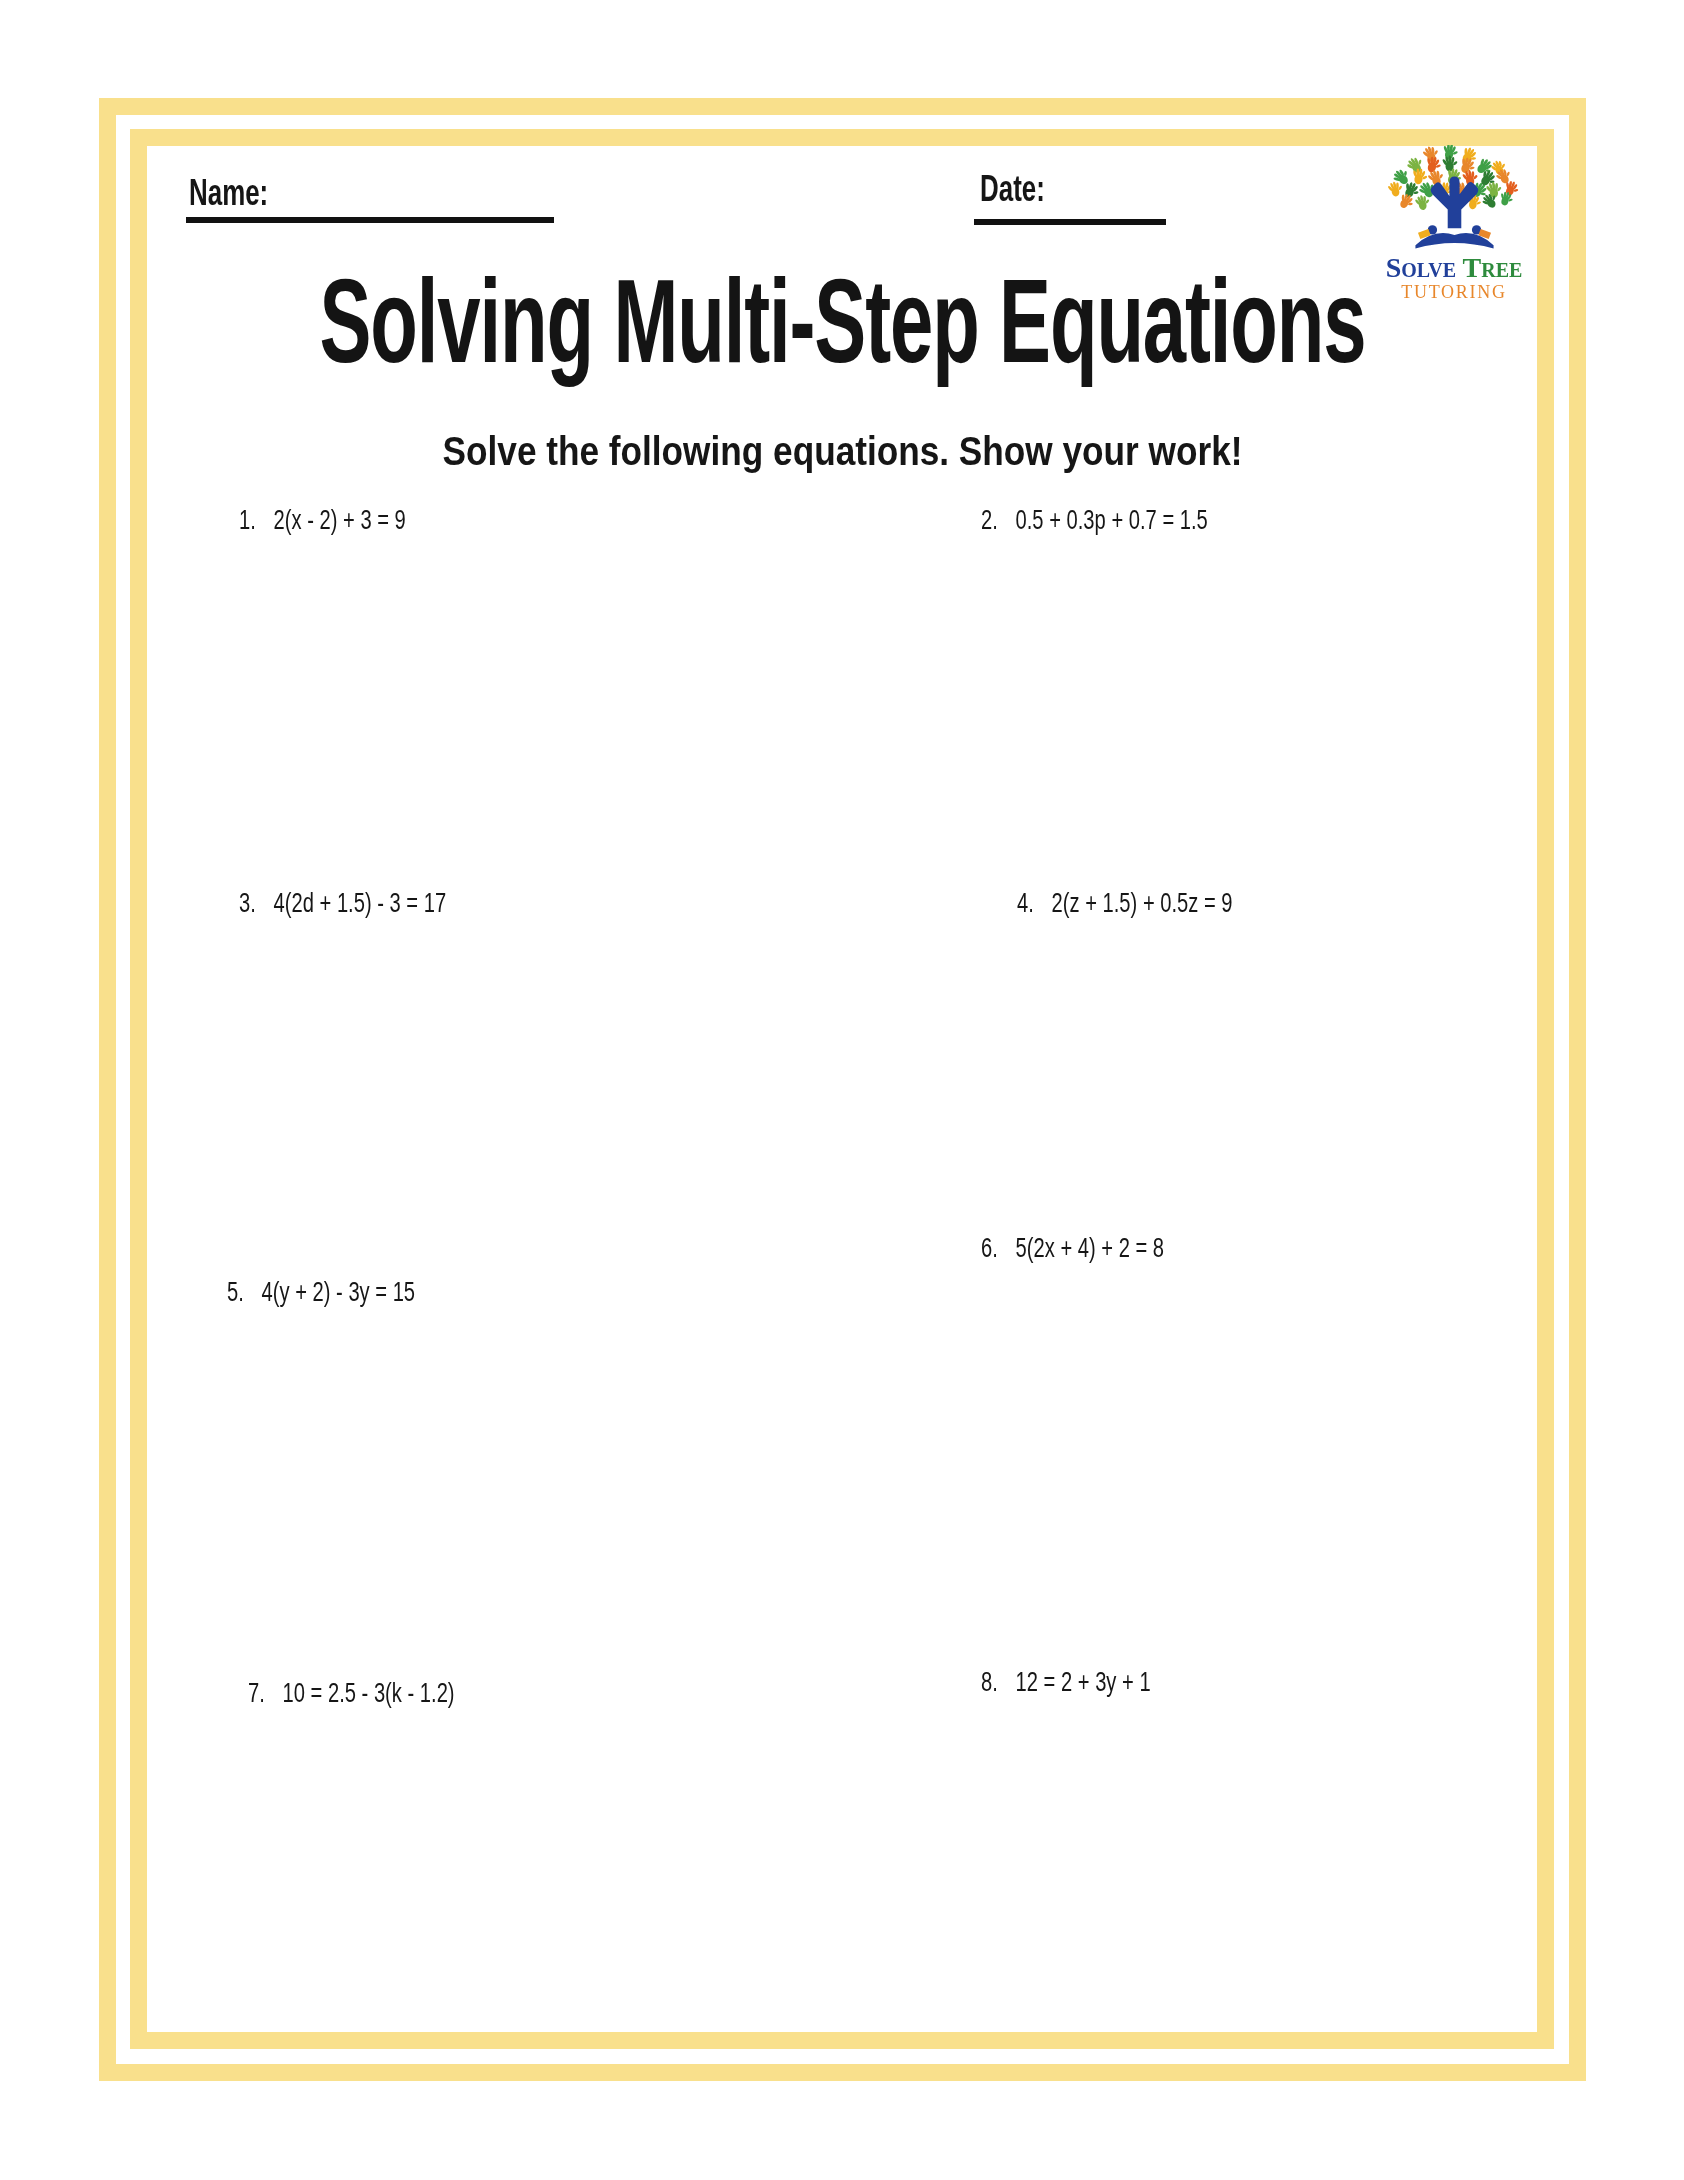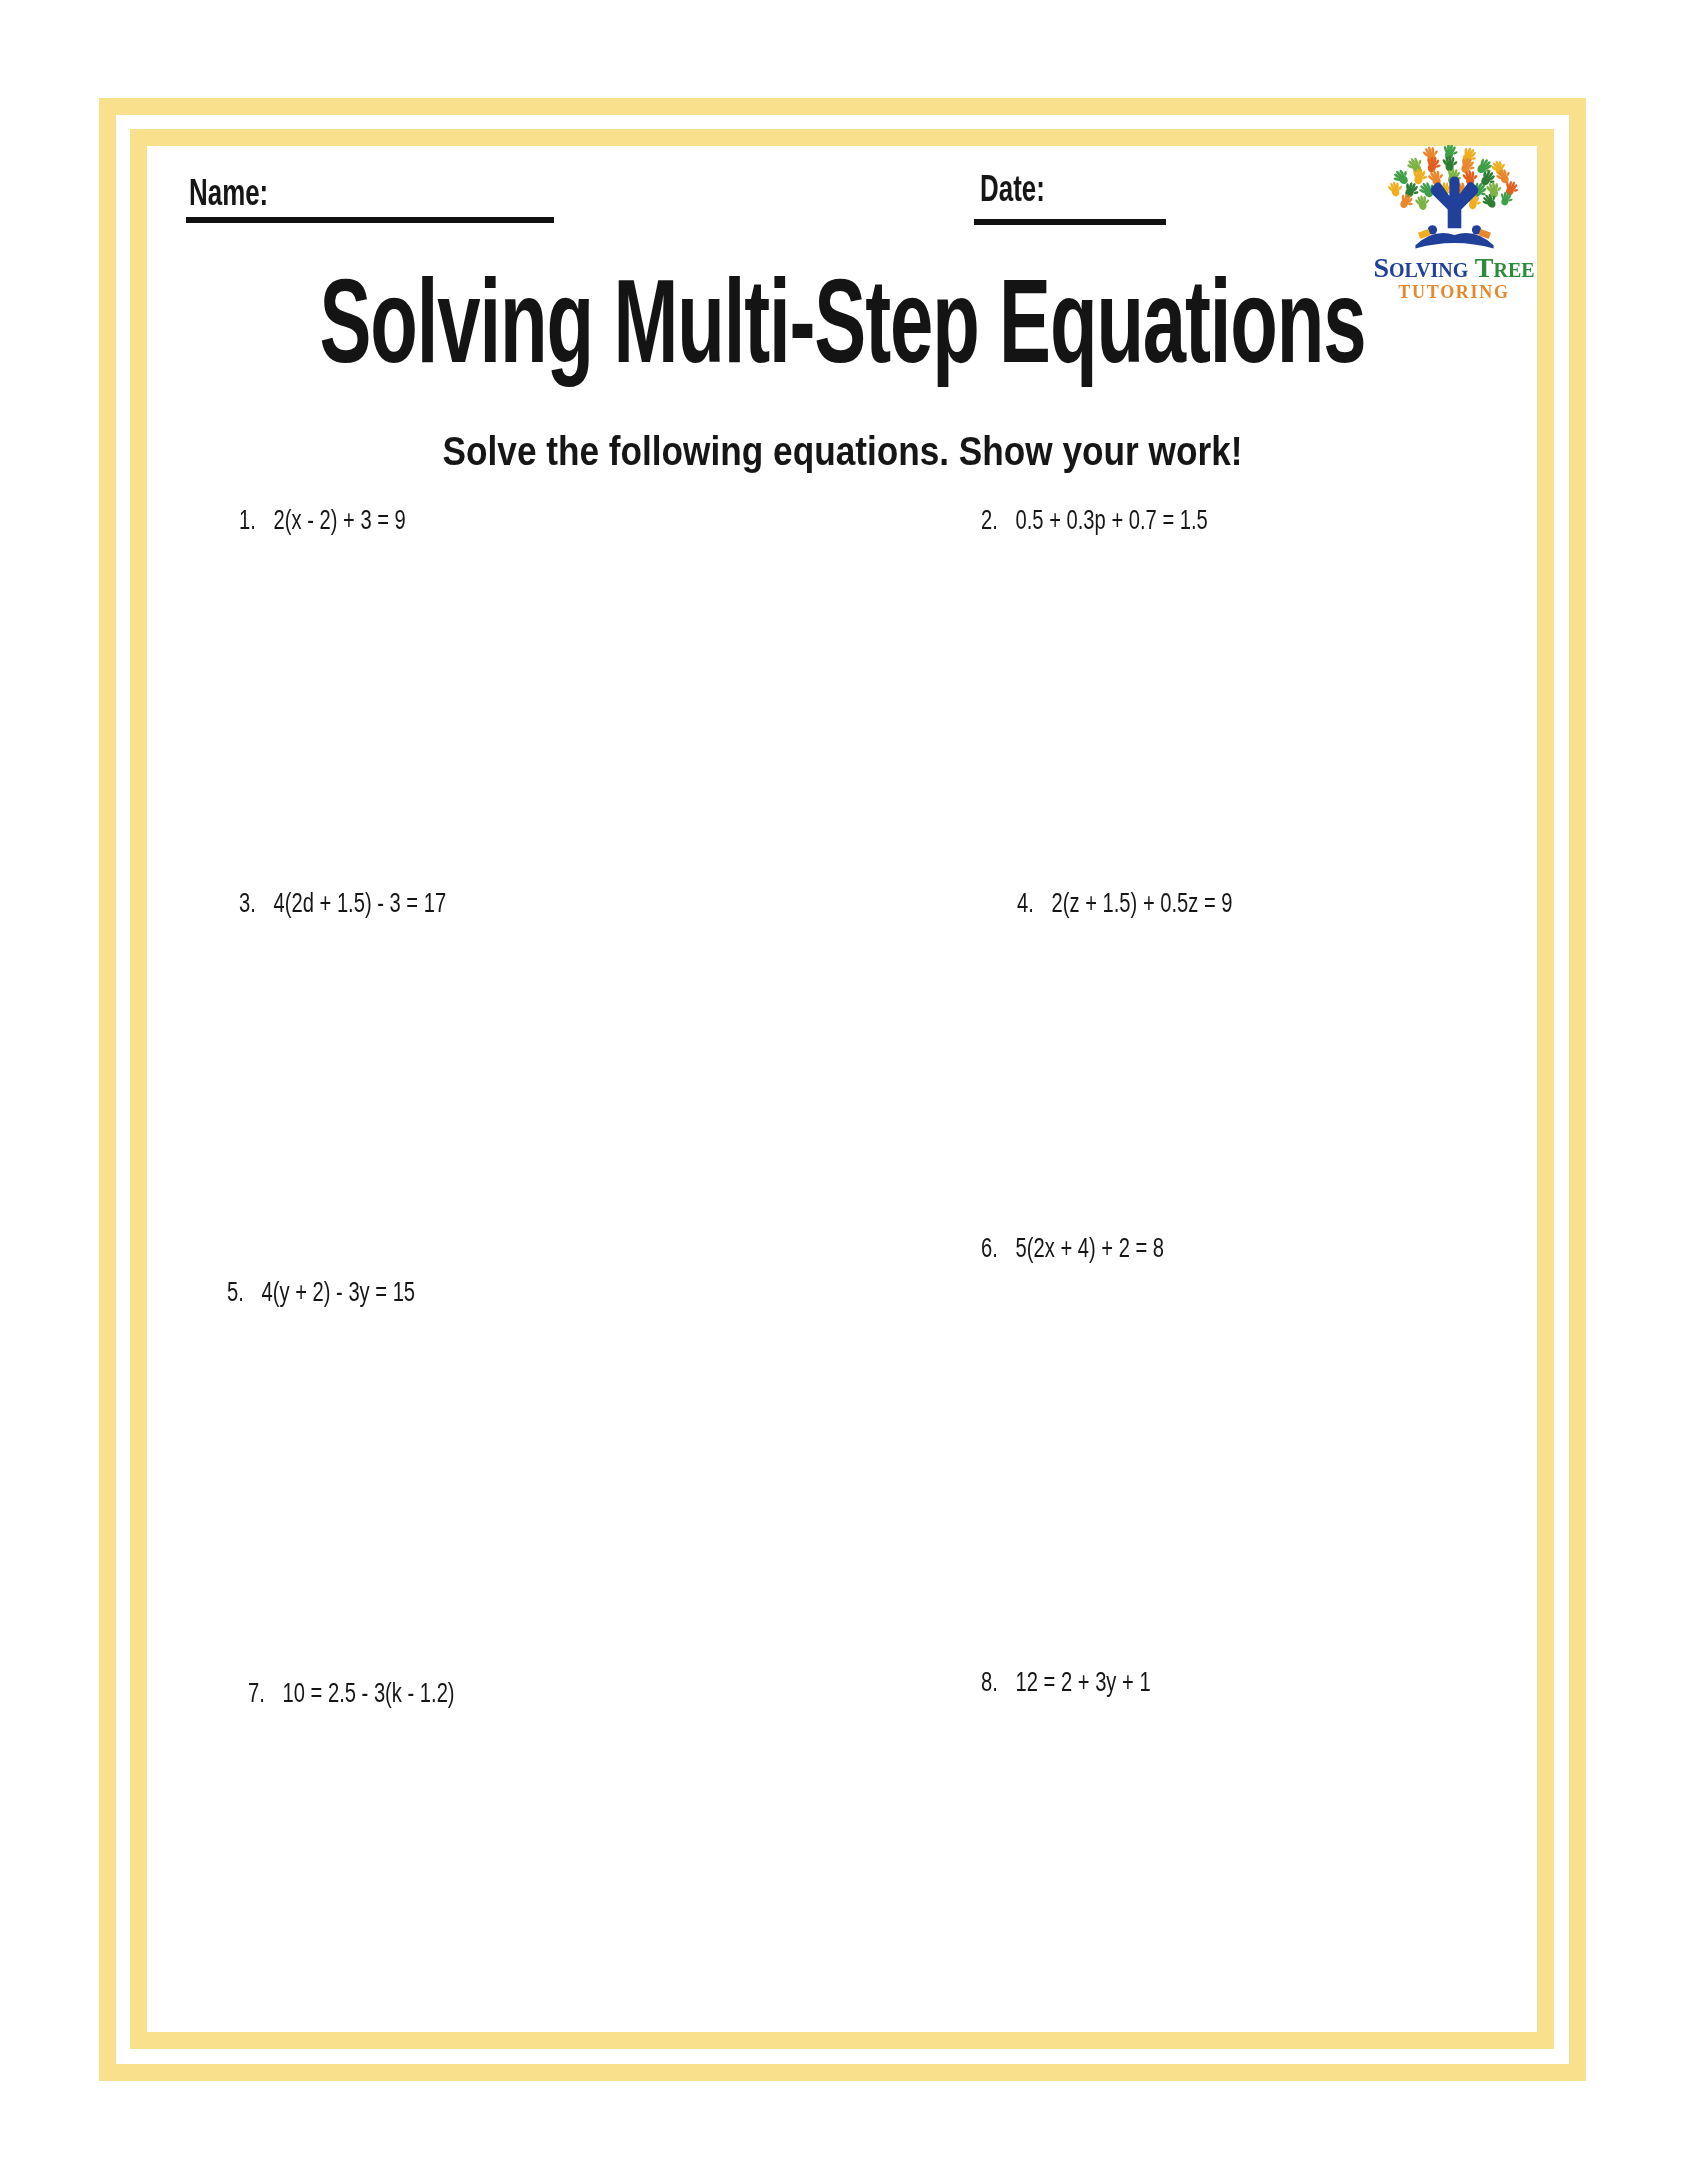--- a/index.html
+++ b/index.html
@@ -37,21 +37,21 @@
   
   .logo{position:absolute;left:1373px;top:145px;width:162px;text-align:center;}
   .logo svg{display:block;margin:0 auto;}
   .logo-wordmark{
     font-family:"Liberation Serif", serif;font-variant:small-caps;
     font-size:28px;font-weight:600;line-height:1;margin-top:1.7px;white-space:nowrap;
   }
   .logo-word-willow{color:#21409A;}
   .logo-word-tree{color:#2E8B3D;}
   .logo-tagline{
-    font-family:"Liberation Serif", serif;font-size:18px;font-weight:700;
+    font-family:"Liberation Serif", serif;font-size:18px;font-weight:400;
     letter-spacing:1.7px;color:#E8872B;text-transform:uppercase;line-height:1;margin-top:1.7px;
   }
 </style>
 </head>
 <body>
 
 <div class="frame frame-outer"></div>
 <div class="frame frame-inner"></div>
 
 <div class="field-label hw squeeze" style="left:189px;top:175px;">Name:</div>
@@ -105,21 +105,21 @@
 
     <path fill="#21409A" d="M82,98 L82,76 L64,58 Q60,53 64,49 L68,45 Q72,42 75,47 L84,60 L84,44 Q84,37 90,37 Q96,37 96,44 L96,58 L105,46 Q108,42 112,45 L116,49 Q120,53 116,58 L98,76 L98,98 Z"></path>
 
     <circle cx="64" cy="100" r="5.5" fill="#21409A"></circle>
     <circle cx="116" cy="100" r="5.5" fill="#21409A"></circle>
     <rect x="48" y="101" width="13" height="8" fill="#F0AD1E" transform="rotate(-20 54 105)"></rect>
     <rect x="119" y="101" width="13" height="8" fill="#E8872B" transform="rotate(20 126 105)"></rect>
     <path fill="#21409A" d="M44,118 Q66,98 90,106 Q114,98 136,118 L136,122 Q90,109 44,122 Z"></path>
   </svg>
   <div class="logo-wordmark">
-    <span class="logo-word-willow">Solving</span>
+    <span class="logo-word-willow">Solve</span>
     <span> </span>
     <span class="logo-word-tree">Tree</span>
   </div>
   <div class="logo-tagline">TUTORING</div>
 </div>
 
 <div class="title">Solving Multi-Step Equations</div>
 
 <div class="subtitle">Solve the following equations. Show your work!</div>
 

